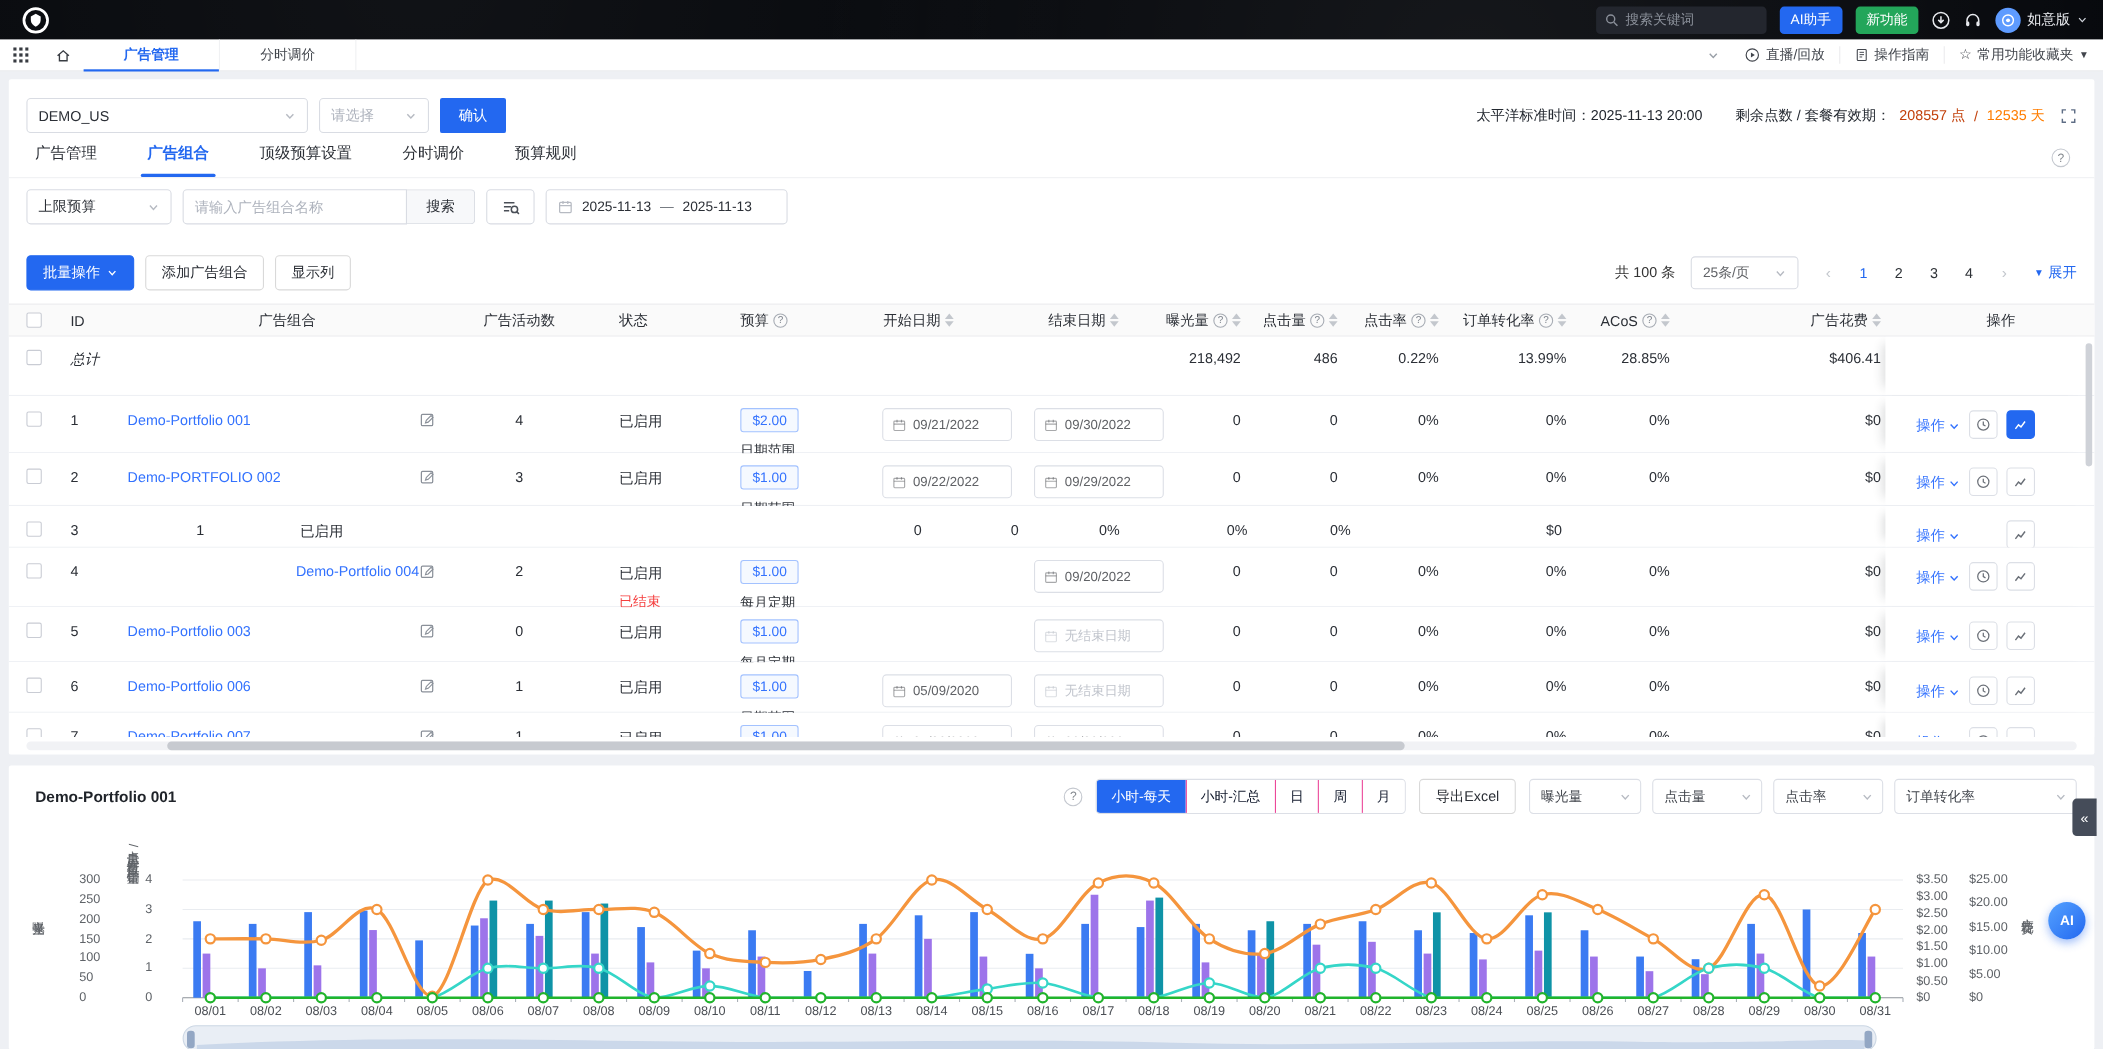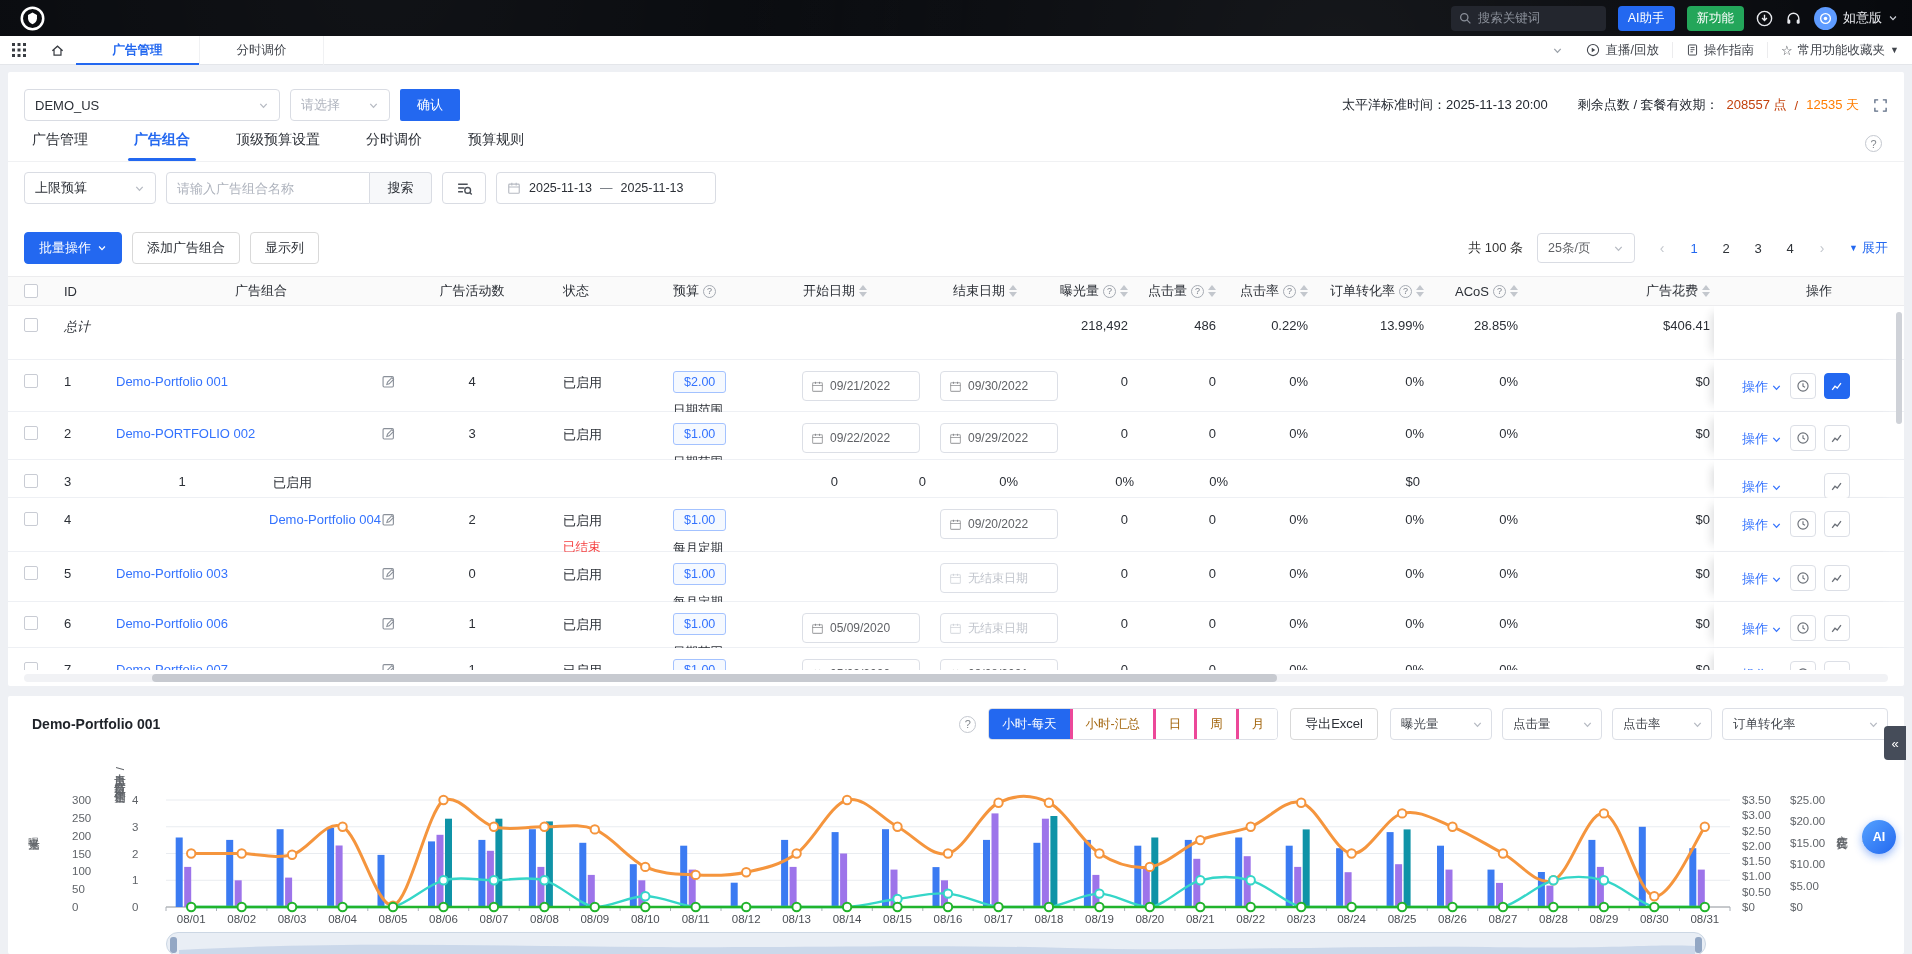--- a/index.html
+++ b/index.html
@@ -92,21 +92,21 @@
 .ic-btn{width:26px;height:26px;border:1px solid #dcdfe6;border-radius:4px;display:flex;align-items:center;justify-content:center;color:#6b7078;background:#fff;cursor:pointer;flex:none}
 .ic-btn.active{background:#2368f0;border-color:#2368f0;color:#fff}
 .ic-btn.hidden{visibility:hidden}
 .vscroll{position:absolute;right:2px;top:6px;width:6px;height:112px;background:#cfd2d8;border-radius:3px}
 .hscroll{margin:4px 16px 0;height:8px;position:relative;background:#f1f2f5;border-radius:4px}
 .hthumb{position:absolute;left:128px;top:0;width:1125px;height:8px;background:#c7cad0;border-radius:4px;cursor:pointer}
 
 .cc-title{position:absolute;left:24px;top:20px;font-size:14px;font-weight:bold;color:#1f2329}
 .cc-controls{position:absolute;right:16px;top:12px;display:flex;align-items:center;gap:12px}
 .seg{display:flex;border:1px solid #dcdfe6;border-radius:4px;overflow:hidden;height:32px}
-.seg-btn{padding:0 13px;font-size:12.5px;color:#a16207;display:flex;align-items:center;border-left:3px solid #ec4899;cursor:pointer;background:#fff}
+.seg-btn{padding:0 13px;font-size:12.5px;color:#0f172a;display:flex;align-items:center;border-left:1px solid #ec4899;cursor:pointer;background:#fff}
 .seg-btn:first-child{border-left:none}
 .seg-btn.active{background:#2368f0;color:#fff}
 .msel{height:32px;border:1px solid #dcdfe6;border-radius:4px;display:flex;align-items:center;justify-content:space-between;padding:0 8px 0 10px;font-size:12.5px;color:#41454c;cursor:pointer;background:#fff}
 .tick{position:absolute;font-size:11.5px;color:#5f6368;transform:translateY(-50%);white-space:nowrap}
 .tick.r{text-align:left}
 .vlab{position:absolute;writing-mode:vertical-rl;font-size:11.5px;color:#5f6368;letter-spacing:1px;white-space:nowrap}
 .brush{position:absolute;left:158px;top:236px;width:1540px;height:24px;background:#e9eef5;border:1px solid #ccd7e4;border-radius:12px;overflow:hidden;cursor:pointer}
 .brush-handle{position:absolute;top:4px;width:7px;height:16px;background:#93a7c4;border-radius:3px}
 .collapse-tab{position:absolute;right:-2px;top:30px;width:22px;height:34px;background:#454c59;color:#fff;border-radius:4px 0 0 4px;display:flex;align-items:center;justify-content:center;font-size:13px;cursor:pointer}
 .ai-float{position:absolute;left:1862px;top:820px;width:34px;height:34px;border-radius:50%;background:linear-gradient(135deg,#55a2ff,#2368f0);color:#fff;font-weight:bold;font-size:12.5px;display:flex;align-items:center;justify-content:center;box-shadow:0 3px 9px rgba(35,104,240,.45);cursor:pointer;z-index:9}

